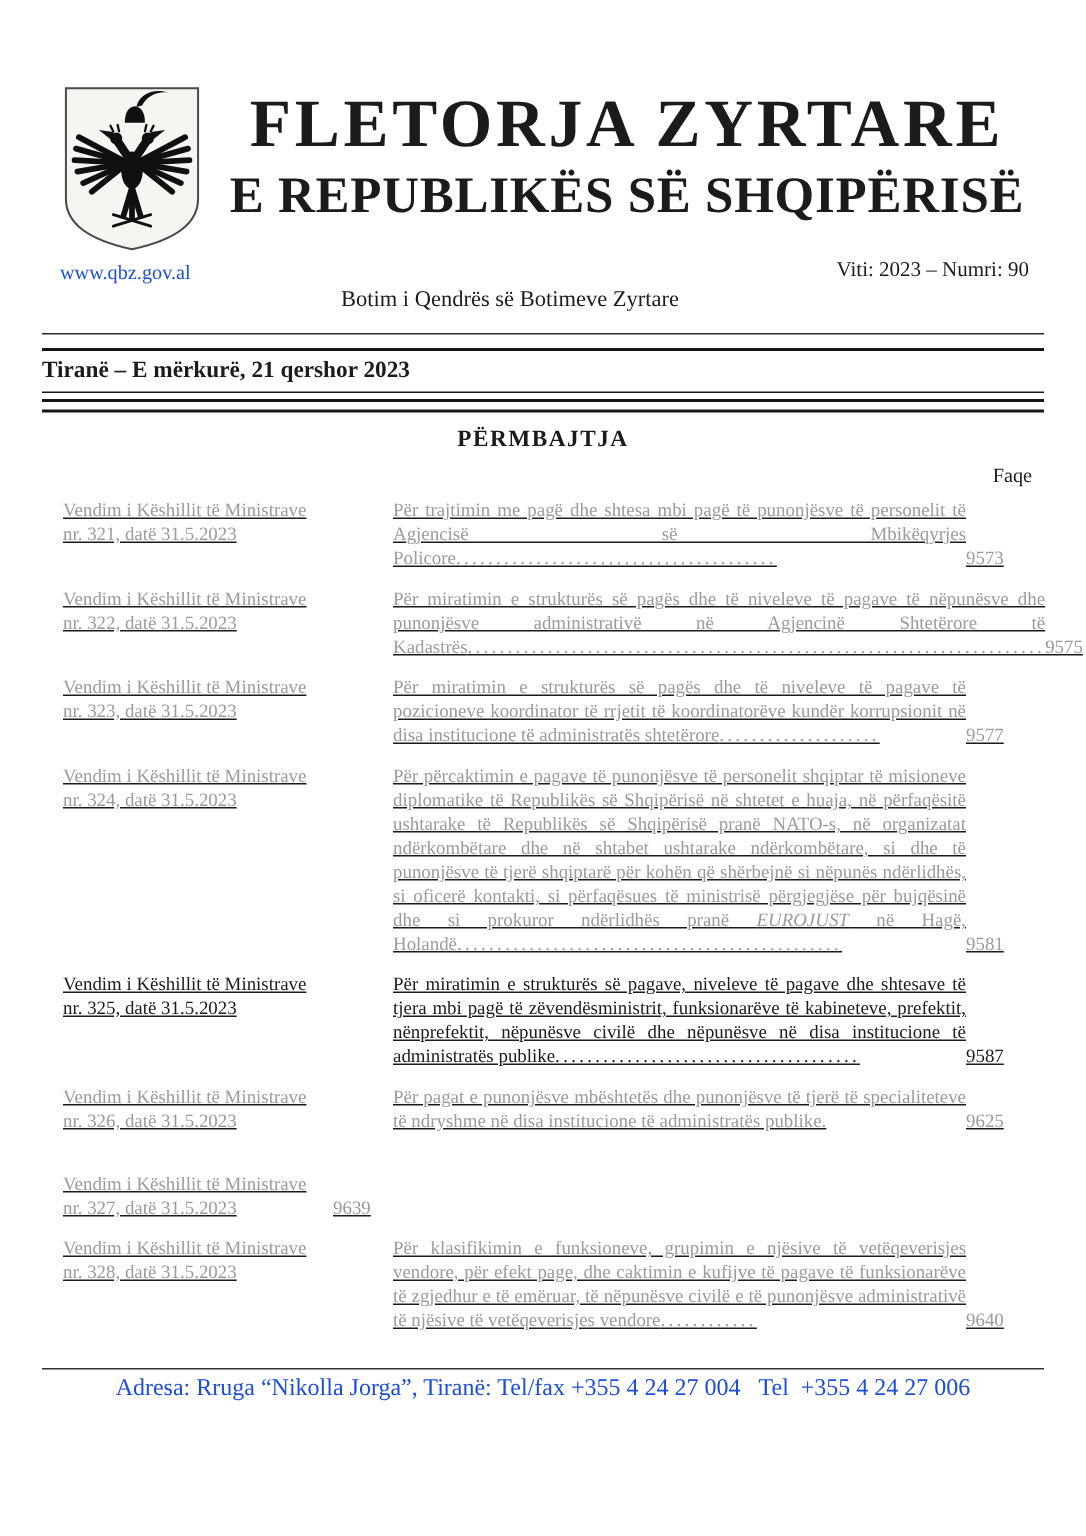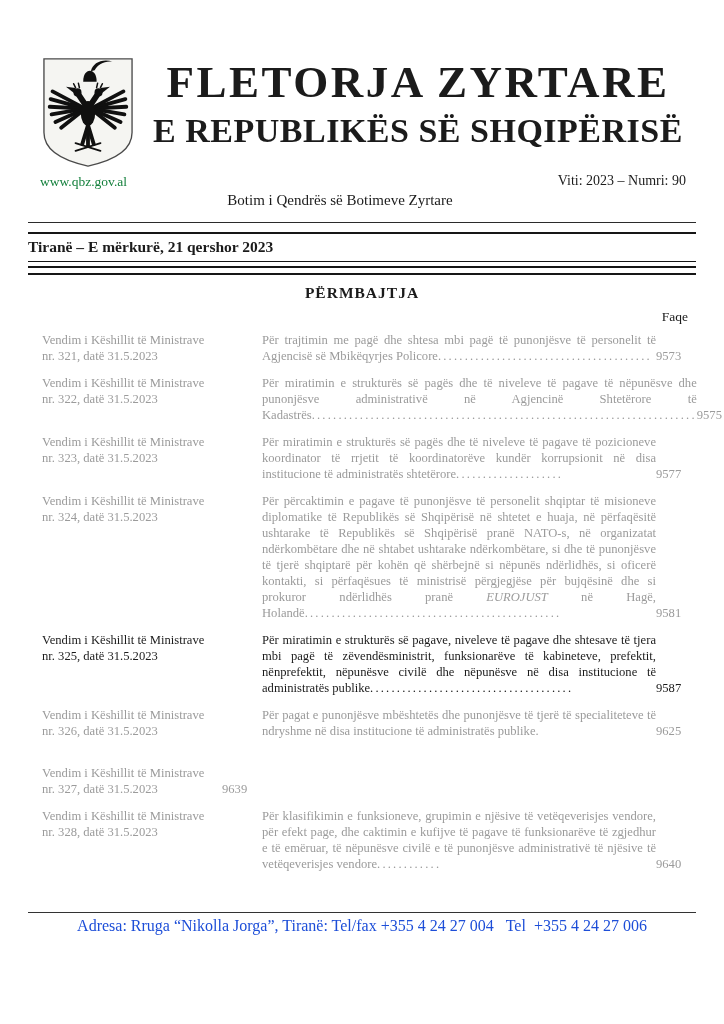--- a/index.html
+++ b/index.html
@@ -8,34 +8,34 @@
     background:#ffffff; overflow:hidden;
     font-family:"Liberation Serif", serif; color:#1b1b1b;
   }
   
   .header { display:flex; padding:56px 38px 0 40px; }
   .crest-col { width:110px; flex:none; }
   .crest { display:block; width:96px; height:113px; }
   .title-col { flex:1; text-align:center; padding-top:4px; }
   .title1 { margin:0; font-size:45px; font-weight:bold; line-height:1; letter-spacing:2.5px; }
   .title2 { margin:9px 0 0; font-size:34px; font-weight:bold; line-height:1; letter-spacing:0.5px; }
-  .www { position:absolute; left:40px; top:174px; font-size:13.5px; color:#15803d; }
+  .www { position:absolute; left:40px; top:174px; font-size:13.5px; color:#1d4ed8; }
   .viti { position:absolute; right:38px; top:173px; font-size:14px; }
   .botim { position:absolute; left:0; right:44px; top:192px; text-align:center; font-size:15px; }
   
   .band-wrap { position:absolute; top:222px; left:28px; right:28px; }
   .rule-a { height:9px; border-top:1.5px solid #2b2b2b; }
   .band { border-top:2.5px solid #161616; border-bottom:1.5px solid #161616;
           text-align:left; font-weight:bold; font-size:15.5px; padding:4px 0 5px; }
   .rule-b { margin-top:4px; height:5px; border-top:2px solid #161616; border-bottom:2px solid #161616; }
   
   .permbajtja { position:absolute; top:284px; left:0; right:0; text-align:center;
                 font-size:15.5px; font-weight:bold; letter-spacing:1px; }
   .faqe { position:absolute; top:309px; right:36px; font-size:13.5px; }
-  .toc { position:absolute; top:332px; left:42px; right:22px; }
+  .toc { position:absolute; top:332px; left:42px; right:34px;text-decoration:underline; }
   .toc-row { display:flex; margin-bottom:11px; font-size:12.6px; line-height:16px; color:#9b9b9b; }
   .toc-row.em { color:#1b1b1b; }
   .toc-row.gap-after { margin-bottom:26px; }
   .left { width:180px; flex:none; white-space:nowrap; }
   .mid { flex:1; margin-left:40px; text-align:justify; }
   .pagecol { width:46px; flex:none; align-self:flex-end; text-align:left; }
   .dots { letter-spacing:2.2px; word-break:break-all; }
   .it { font-style:italic; }
   
   .footer { position:absolute; top:912px; left:28px; right:28px;

